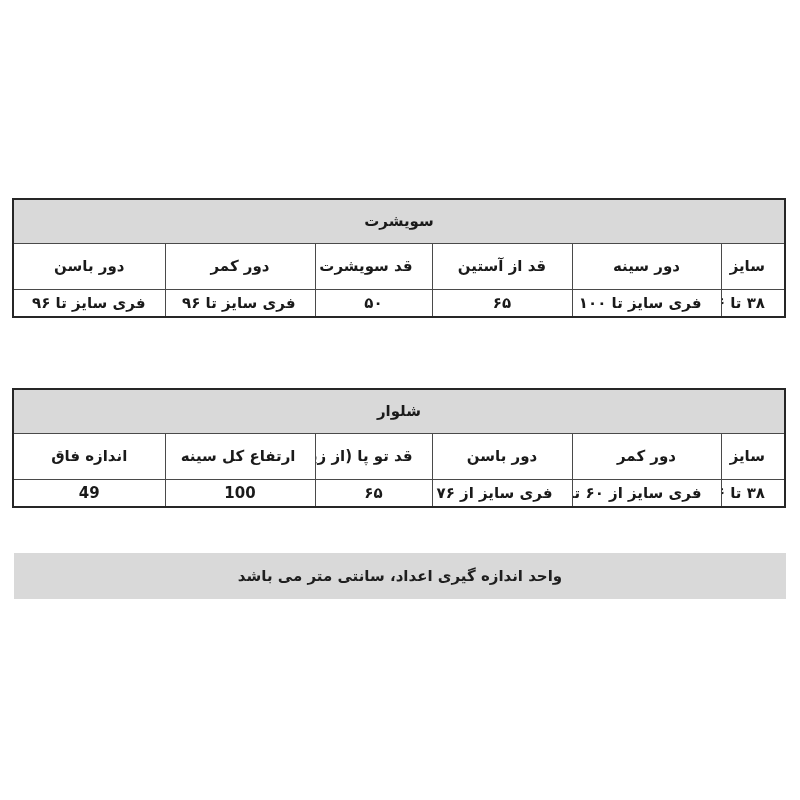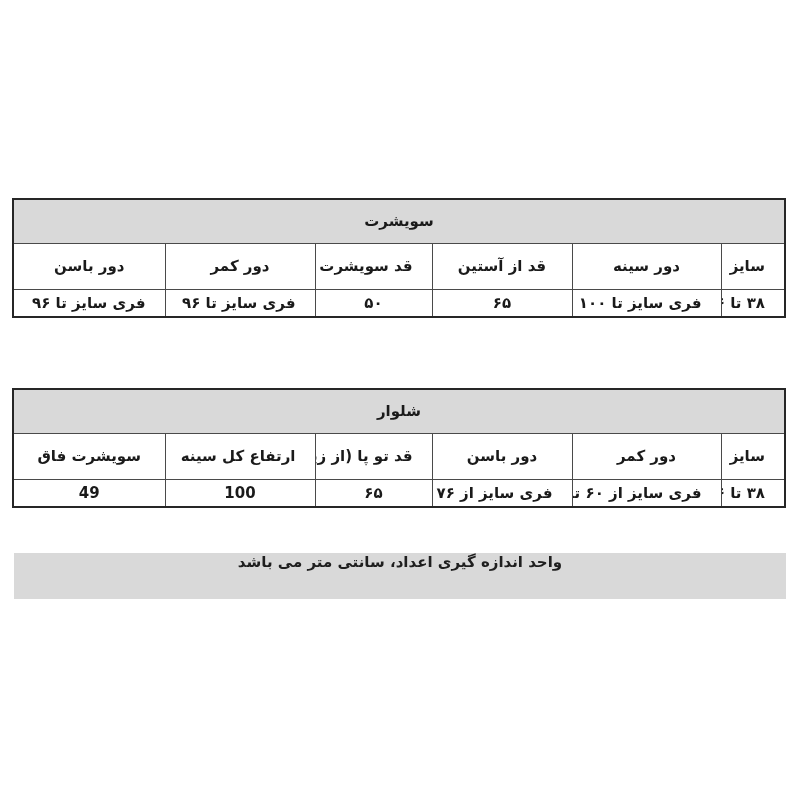--- a/index.html
+++ b/index.html
@@ -53,20 +53,21 @@
   col.c-w152  { width: 152px; }
 
   .unit-note-bar {
     position: absolute;
     top: 553px;
     right: 14px;
     width: 772px;
     height: 46px;
     background: #d9d9d9;
     display: flex;
+    align-items: center;
     justify-content: center;
     font-size: 15px;
     font-weight: bold;
     color: #1f1f1f;
   }
 </style>
 </head>
 <body>
 
 <div class="canvas">
@@ -115,21 +116,21 @@
     <tbody>
       <tr>
         <td class="title-cell" colspan="6">شلوار</td>
       </tr>
       <tr class="header-row">
         <td>سایز</td>
         <td>دور کمر</td>
         <td>دور باسن</td>
         <td>قد تو پا (از زیر فاق)</td>
         <td>ارتفاع کل سینه</td>
-        <td>سویشرت فاق</td>
+        <td>اندازه فاق</td>
       </tr>
       <tr class="value-row">
         <td>۳۸ تا ۴۶</td>
         <td>فری سایز از ۶۰ تا ۸۵</td>
         <td>فری سایز از ۷۶ تا ۹۴</td>
         <td>۶۵</td>
         <td>100</td>
         <td>49</td>
       </tr>
     </tbody>

